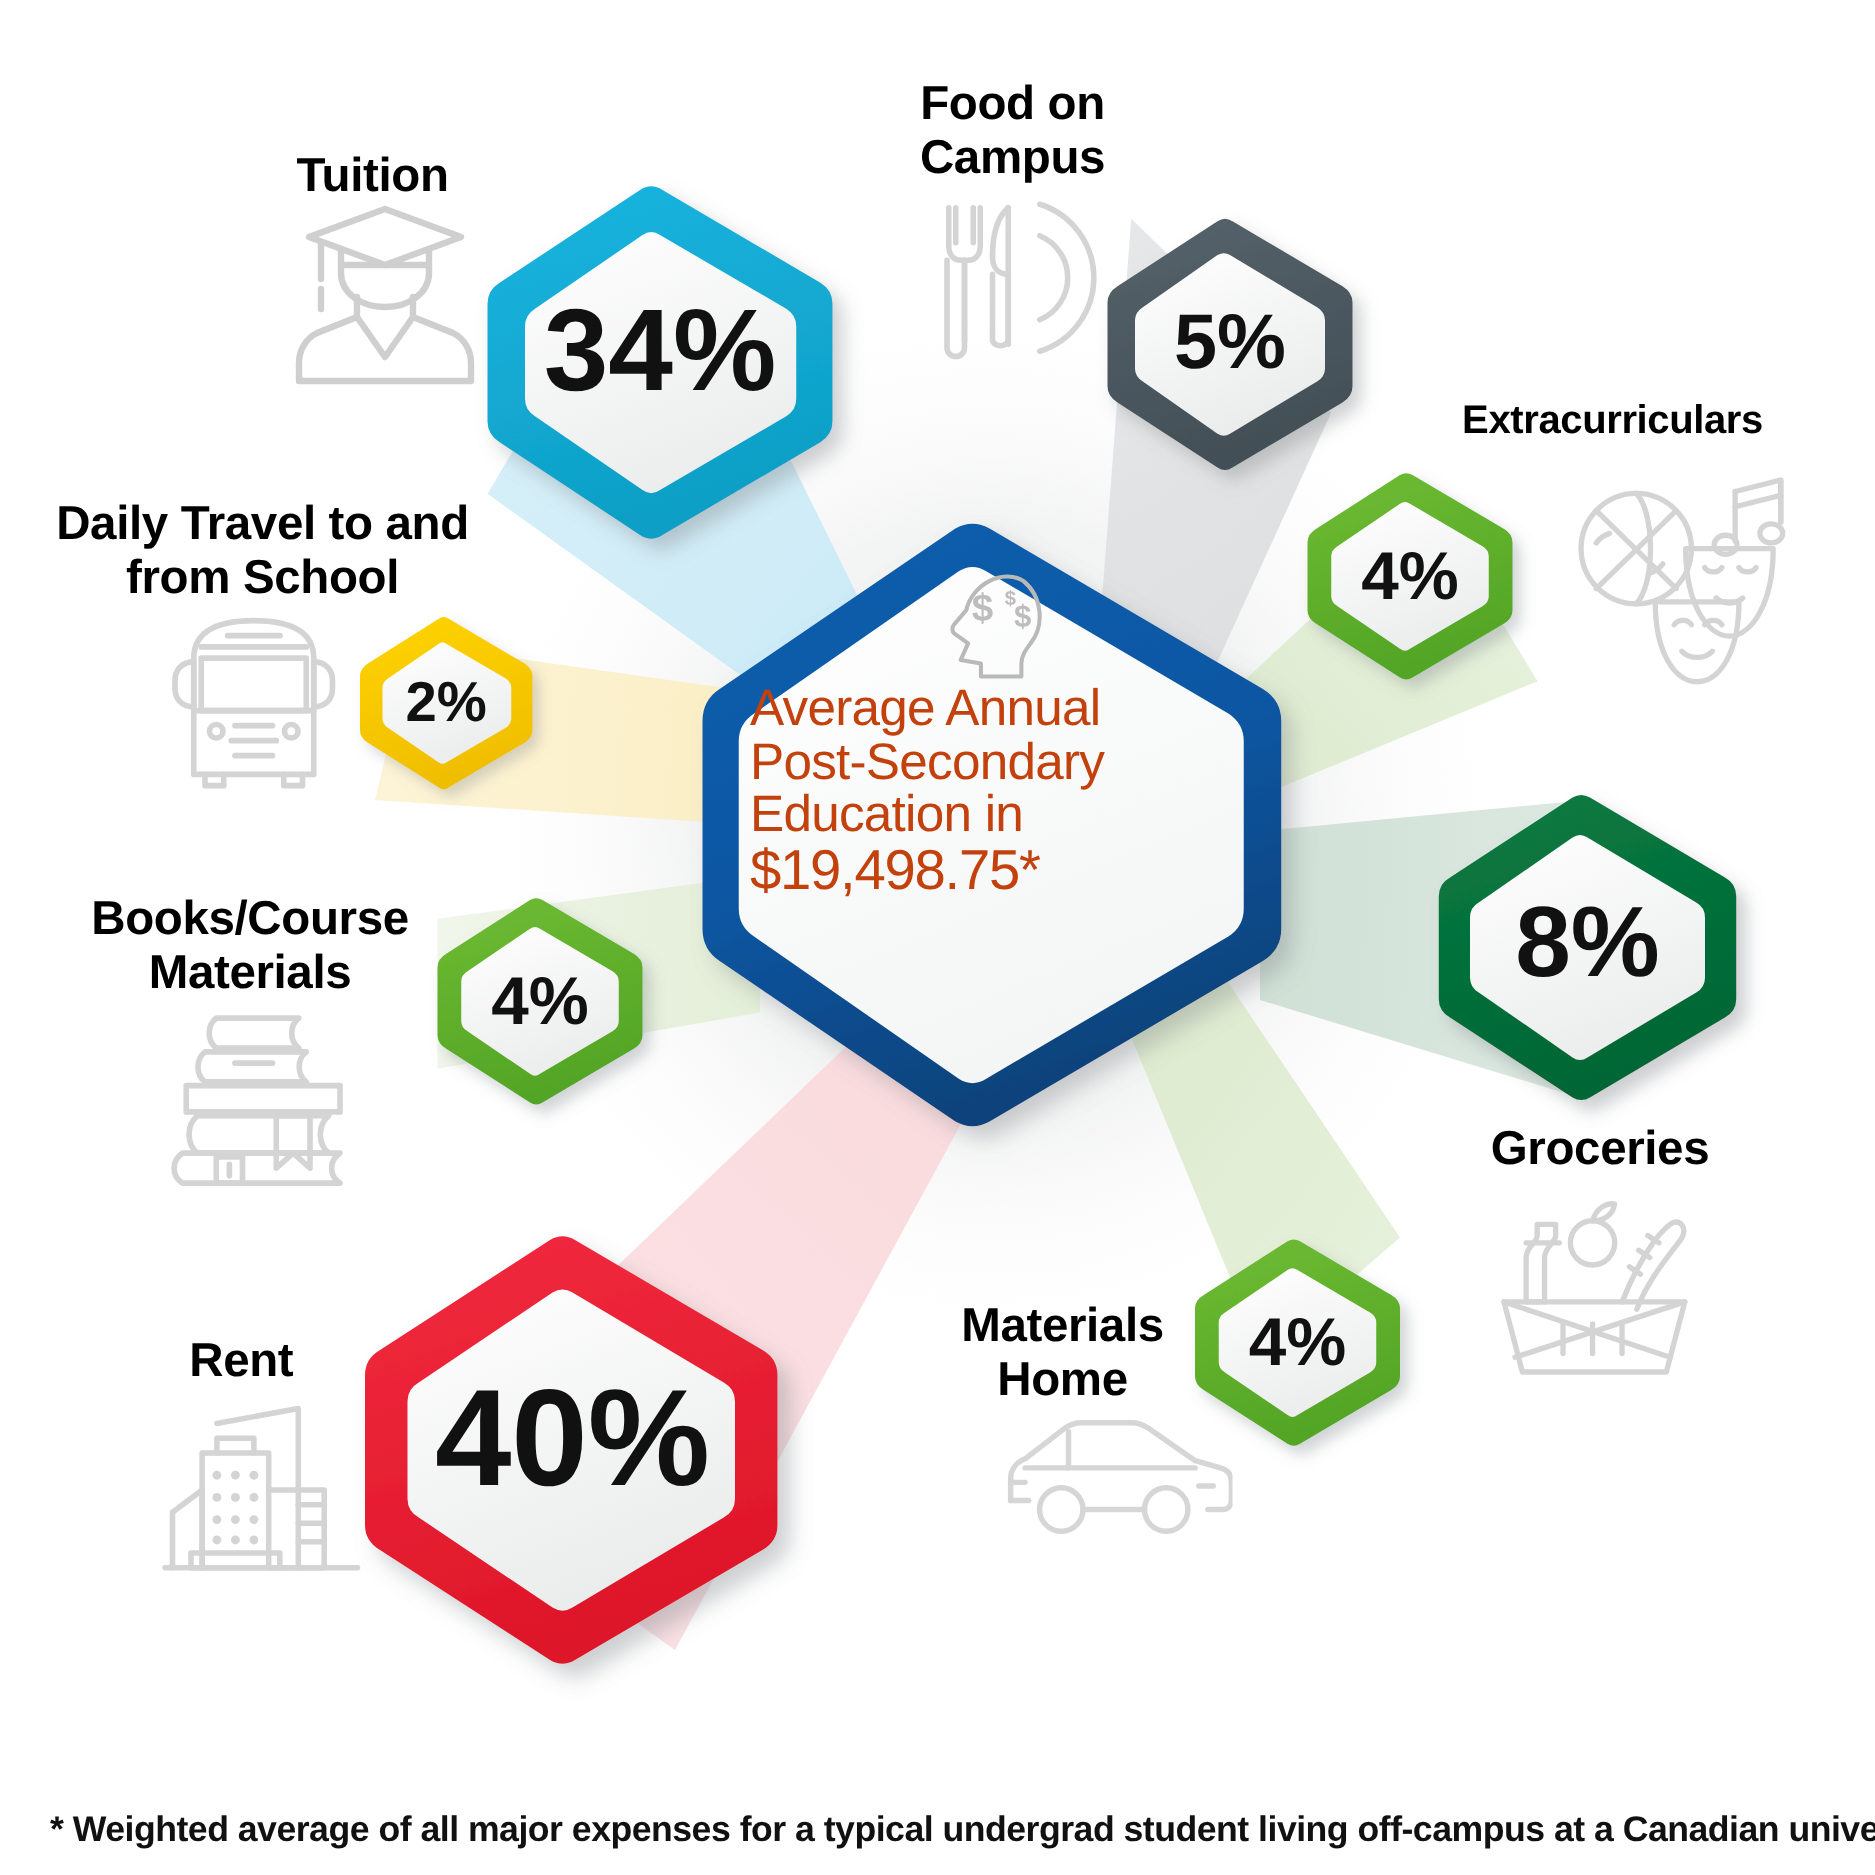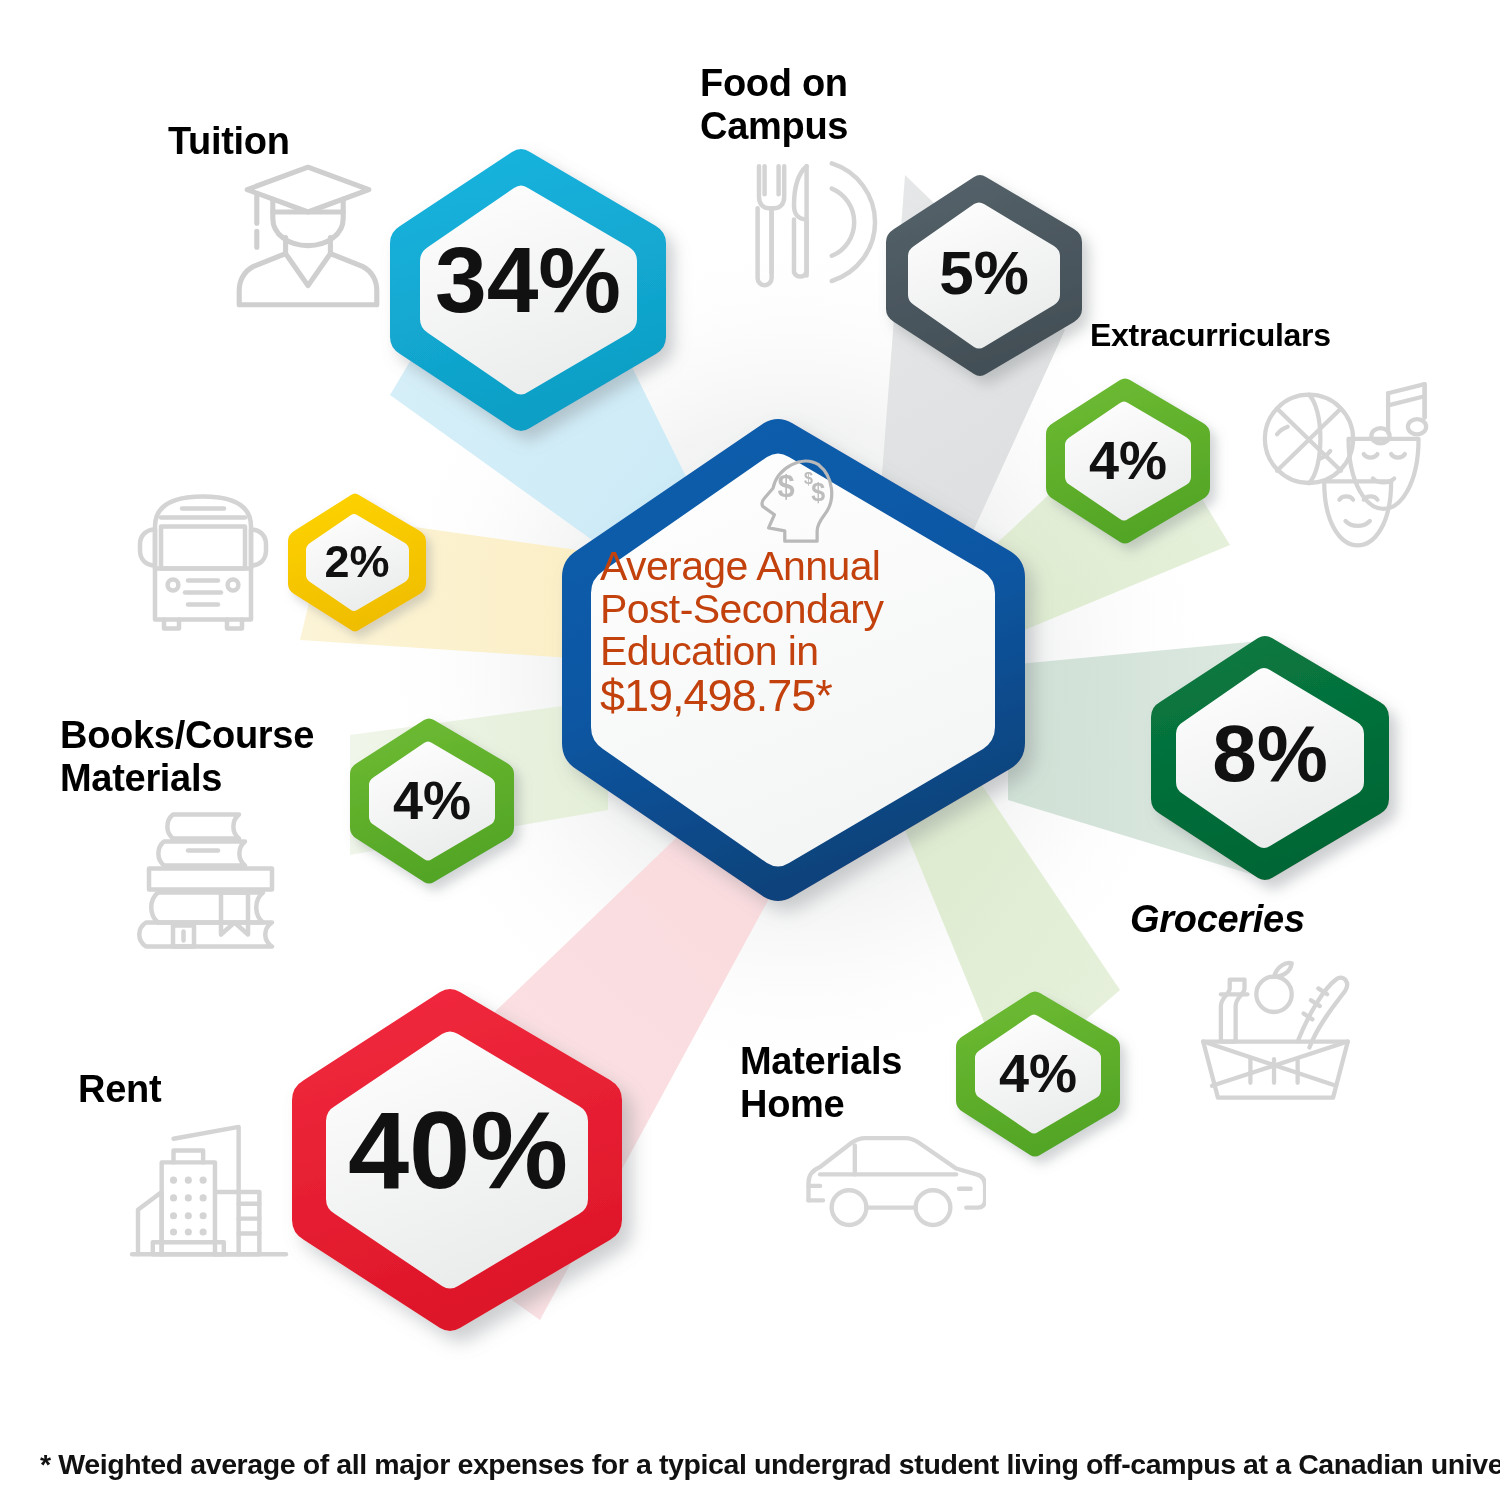--- a/index.html
+++ b/index.html
@@ -9,21 +9,21 @@
   
   .beams{position:absolute;left:0;top:0;width:1500px;height:1500px;}
 
   
   .hex{position:absolute;}
   .hex svg{display:block;overflow:visible;}
 
   
   .lbl{position:absolute;font-weight:bold;color:#000;line-height:1.12;
        letter-spacing:-0.3px;}
-  .lbl.c{}
+  .lbl.c{text-align:center;}
 
   
   .deco{position:absolute;}
   .deco svg{display:block;}
 
   
   .center-text{position:absolute;text-align:left;font-weight:normal;color:#c2410c;
     line-height:1.04;letter-spacing:-0.6px;}
 
   
@@ -375,21 +375,21 @@
           <feDropShadow dx="8" dy="9" stdDeviation="7" flood-color="#7f8689" flood-opacity="0.4"></feDropShadow>
         </filter>
       </defs>
       <g filter="url(#sGr)">
         <path d="M132 10 L240 74 Q249 79 249 89 L249 171 Q249 181 240 186 L132 250 Q125 254 118 250 L20 186 Q11 181 11 171 L11 89 Q11 79 20 74 L118 10 Q125 6 132 10 Z" fill="url(#gGr)"></path>
       </g>
       <path d="M130 42 L217 94 Q224 98 224 106 L224 154 Q224 162 217 166 L130 218 Q124 222 118 218 L43 166 Q36 162 36 154 L36 106 Q36 98 43 94 L118 42 Q124 38 130 42 Z" fill="url(#iGr)"></path>
       <text x="130" y="153" text-anchor="middle" font-family="Liberation Sans, sans-serif" font-size="80" font-weight="bold" fill="#111">8%</text>
     </svg>
   </div>
-  <div class="lbl c" style="left:1130px;top:898px;width:300px;font-size:38px;font-style:italic;">
+  <div class="lbl c" style="left:1130px;top:898px;width:300px;font-size:38px;">
     <div>Groceries</div>
   </div>
 
   <div class="hex" style="left:950px;top:985px;">
     <svg width="180" height="178" viewBox="0 0 180 178">
       <defs>
         <linearGradient id="gTr" x1="0" y1="0" x2="0.3" y2="1">
           <stop offset="0" stop-color="#6FBC33"></stop>
             <stop offset="1" stop-color="#53A526"></stop>
         </linearGradient>
@@ -481,16 +481,20 @@
           <feDropShadow dx="5" dy="6" stdDeviation="5" flood-color="#8a8f92" flood-opacity="0.35"></feDropShadow>
         </filter>
       </defs>
       <g filter="url(#sDa)">
         <path d="M76 7 L137 43 Q143 47 143 53 L143 96 Q143 102 137 106 L76 142 Q72 145 68 142 L11 106 Q5 102 5 96 L5 53 Q5 47 11 43 L68 7 Q72 4 76 7 Z" fill="url(#gDa)"></path>
       </g>
       <path d="M74 27 L122 55 Q126 58 126 62 L126 87 Q126 91 122 94 L74 122 Q71 124 68 122 L27 94 Q23 91 23 87 L23 62 Q23 58 27 55 L68 27 Q71 25 74 27 Z" fill="url(#iDa)"></path>
       <text x="74" y="89" text-anchor="middle" font-family="Liberation Sans, sans-serif" font-size="45" font-weight="bold" fill="#111">2%</text>
     </svg>
   </div>
+  <div class="lbl c" style="left:40px;top:398px;width:340px;font-size:38px;">
+    <div>Daily Travel to and</div>
+    <div>from School</div>
+  </div>
 
   <div class="footnote">*  Weighted average of all major expenses for a typical undergrad student living off-campus at a Canadian university</div>
 
 </div>
 
 </body></html>

